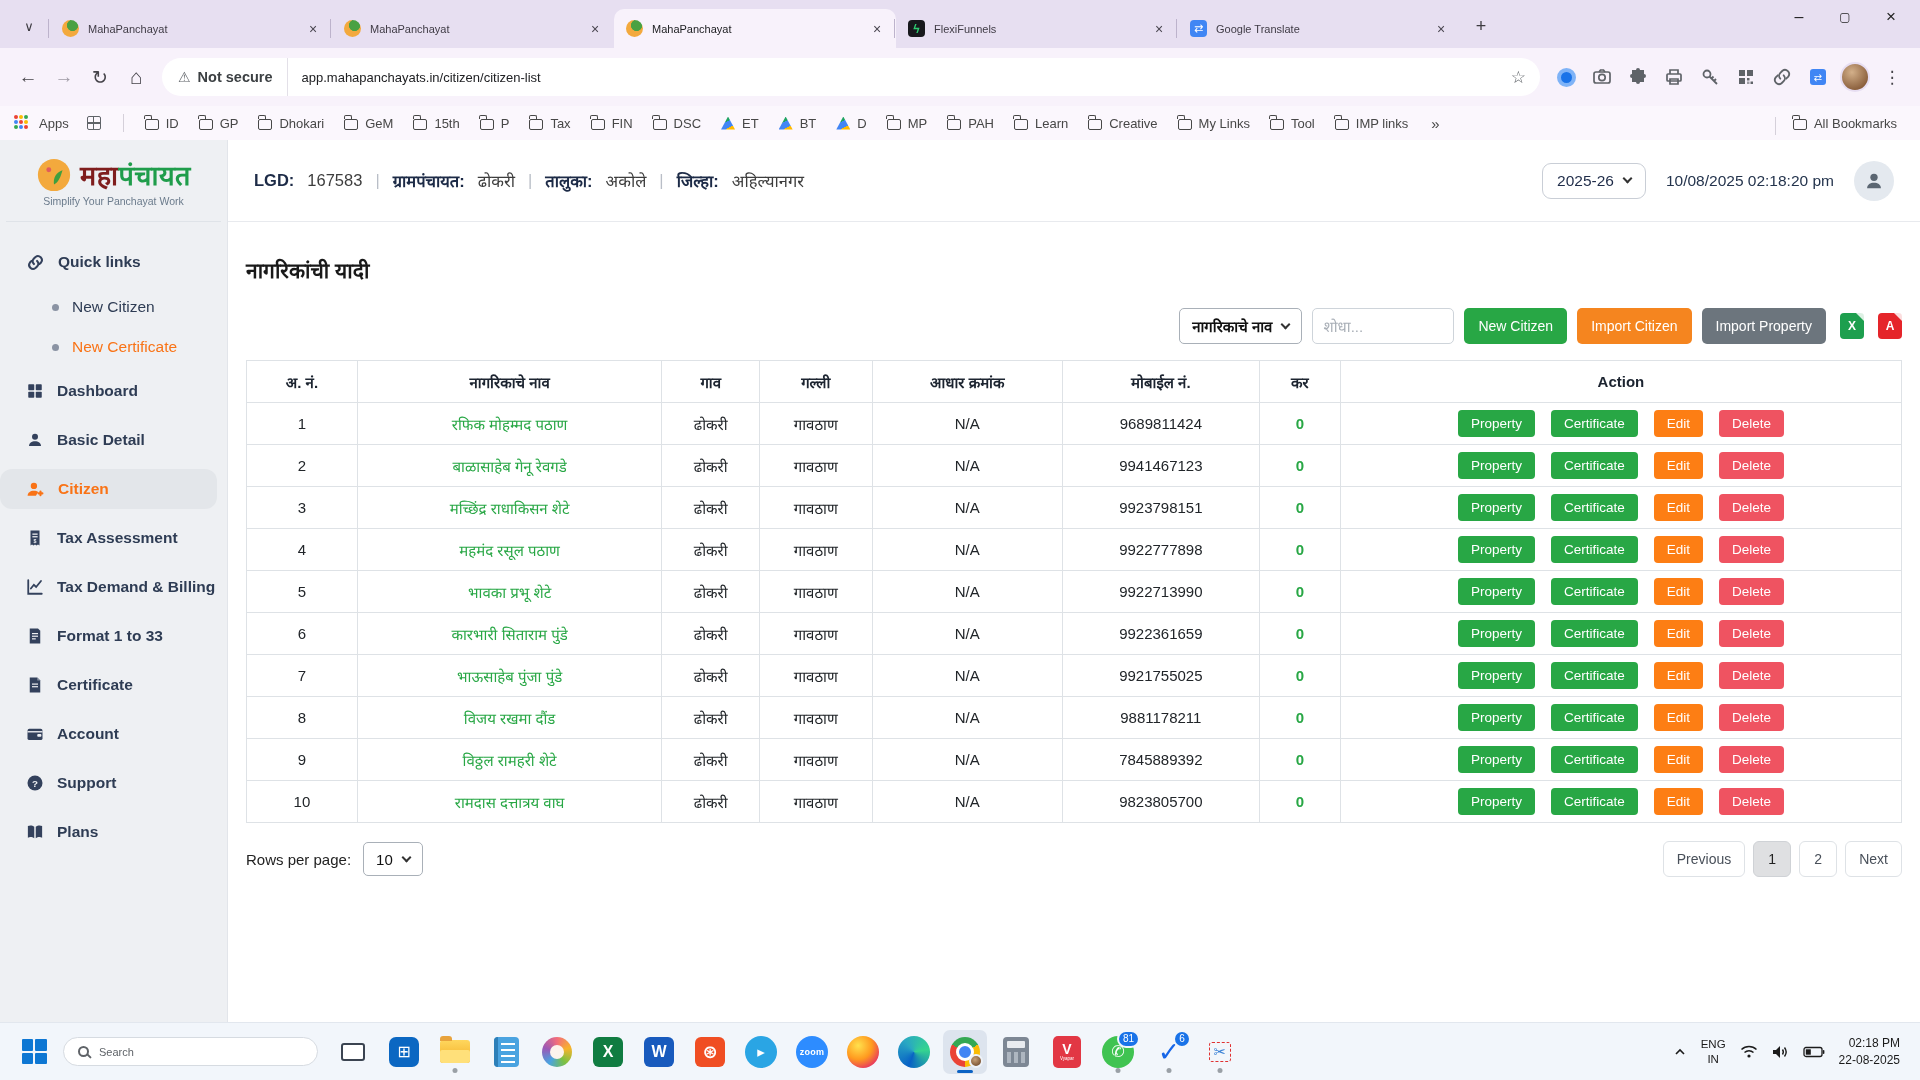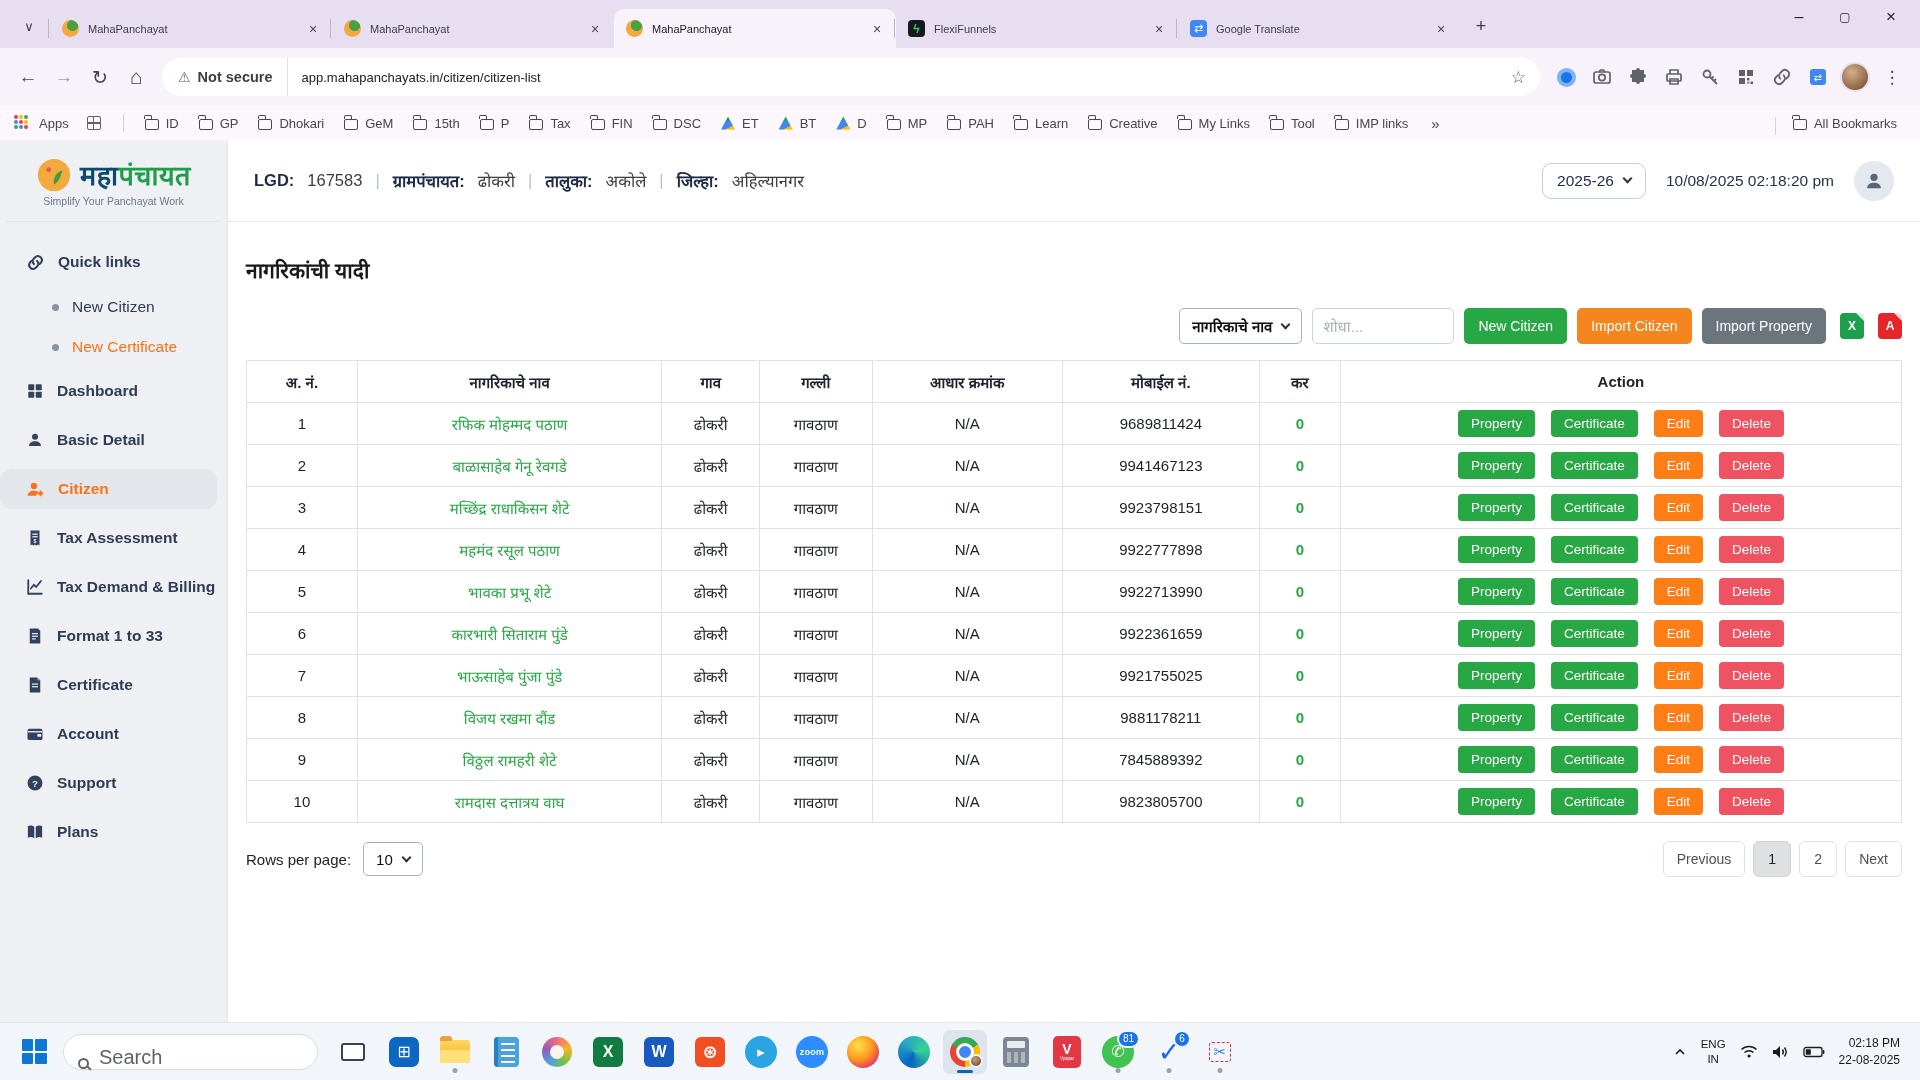--- a/index.html
+++ b/index.html
@@ -73,21 +73,21 @@
 .bm-more{font-size:15px;color:#474747;padding:0 10px}
 .bm-more::before{content:"»"}
 .bm-right{margin-left:auto;display:flex;align-items:flex-end}
 
 
 .app{flex:1;display:flex;min-height:0;background:#fff}
 .sidebar{width:228px;background:#eef0f3;border-right:1px solid #e2e5ea;flex:none;overflow:hidden}
 .logo-wrap{padding:16px 18px 14px 18px;border-bottom:1px solid #dfe3e8;margin:0 6px}
 .logo-row{display:flex;align-items:center;gap:8px;justify-content:center}
 .logo-text{font-size:27px;font-weight:800;letter-spacing:.5px}
-.logo-p1{color:#0c4a6e}.logo-p2{color:#1f9d4b}
+.logo-p1{color:#7f1d1d}.logo-p2{color:#1f9d4b}
 .tagline{text-align:center;font-size:10.5px;color:#6b7b8c;margin-top:2px}
 .nav{padding:20px 0 0 0}
 .nav-item{display:flex;align-items:center;gap:13px;height:40px;margin:0 10px 9px 0;padding-left:26px;font-size:15.5px;font-weight:600;color:#2e3c54;border-radius:12px}
 .nav-item.sub{padding-left:52px;font-weight:500;height:32px;margin-bottom:8px}
 .nav-item.active{background:#e3e6ea;color:#f97316}
 .nav-item.orange{color:#f97316}
 .nav-item svg{flex:none}
 .bullet{width:7px;height:7px;border-radius:50%;background:#8a93a3;flex:none}
 
 .main{flex:1;display:flex;flex-direction:column;min-width:0;padding:0 18px;overflow:hidden}
@@ -136,21 +136,21 @@
 .pager{margin-left:auto;display:flex;gap:8px}
 .pg{min-width:38px;height:36px;border:1px solid #dee2e6;border-radius:6px;background:#fff;display:flex;align-items:center;justify-content:center;font-size:14px;color:#49505a;padding:0 13px}
 .pg[data-active="true"]{background:#dfe0e2;border-color:#cfd2d6;color:#222}
 
 
 .taskbar{height:58px;background:#f2f6fb;border-top:1px solid #e2e7ee;display:flex;align-items:center;padding:0 12px;gap:7px;flex:none}
 .tb-ico{width:44px;height:44px;border-radius:7px;display:flex;align-items:center;justify-content:center;position:relative;flex:none}
 .tb-ico.open::after{content:"";position:absolute;bottom:1px;left:50%;transform:translateX(-50%);width:5px;height:5px;border-radius:50%;background:#9aa0a6}
 .win-logo{width:25px;height:25px;display:grid;grid-template-columns:11.5px 11.5px;grid-template-rows:11.5px 11.5px;gap:2px}
 .win-logo i{background:#0e77d3;border-radius:1px}
-.tb-search{width:255px;height:36px;background:#fff;border:1px solid #d6dbe1;border-radius:20px;display:flex;align-items:flex-end;padding:0 14px;gap:10px;color:#5f6368;font-size:20px;flex:none;margin-right:6px}
+.tb-search{width:255px;height:29px;background:#fff;border:1px solid #d6dbe1;border-radius:20px;display:flex;align-items:center;padding:0 14px;gap:10px;color:#5f6368;font-size:11px;flex:none;margin-right:6px}
 .mag{width:11px;height:11px;border:2px solid #5f6368;border-radius:50%;position:relative;flex:none}
 .mag::after{content:"";position:absolute;width:6px;height:2px;background:#5f6368;transform:rotate(45deg);right:-5px;bottom:-2px;border-radius:2px}
 .tv{width:24px;height:18px;background:#fff;border:2px solid #3b4451;border-radius:3px;position:relative;box-shadow:-5px-4px 0 -1px #3b4451}
 .tv::before{content:"";position:absolute;left:-7px;top:-6px;width:24px;height:18px;background:#3b4451;border-radius:3px;z-index:-1}
 .store{width:30px;height:30px;background:#0b67c2;border-radius:7px;color:#fff;font-size:16px;display:flex;align-items:center;justify-content:center}
 .store::before{content:"⊞"}
 .folder{width:30px;height:23px;background:linear-gradient(#ffd75e,#f2ae25);border-radius:3px;position:relative}
 .folder::before{content:"";position:absolute;top:-4px;left:0;width:12px;height:5px;background:#e8a33d;border-radius:3px 3px 0 0}
 .folder::after{content:"";position:absolute;bottom:0;left:0;right:0;height:13px;background:#ffe07a;border-radius:2px 2px 3px 3px}
 .notepad{width:25px;height:30px;background:#4aa3e0;border-radius:4px;position:relative;overflow:hidden}

